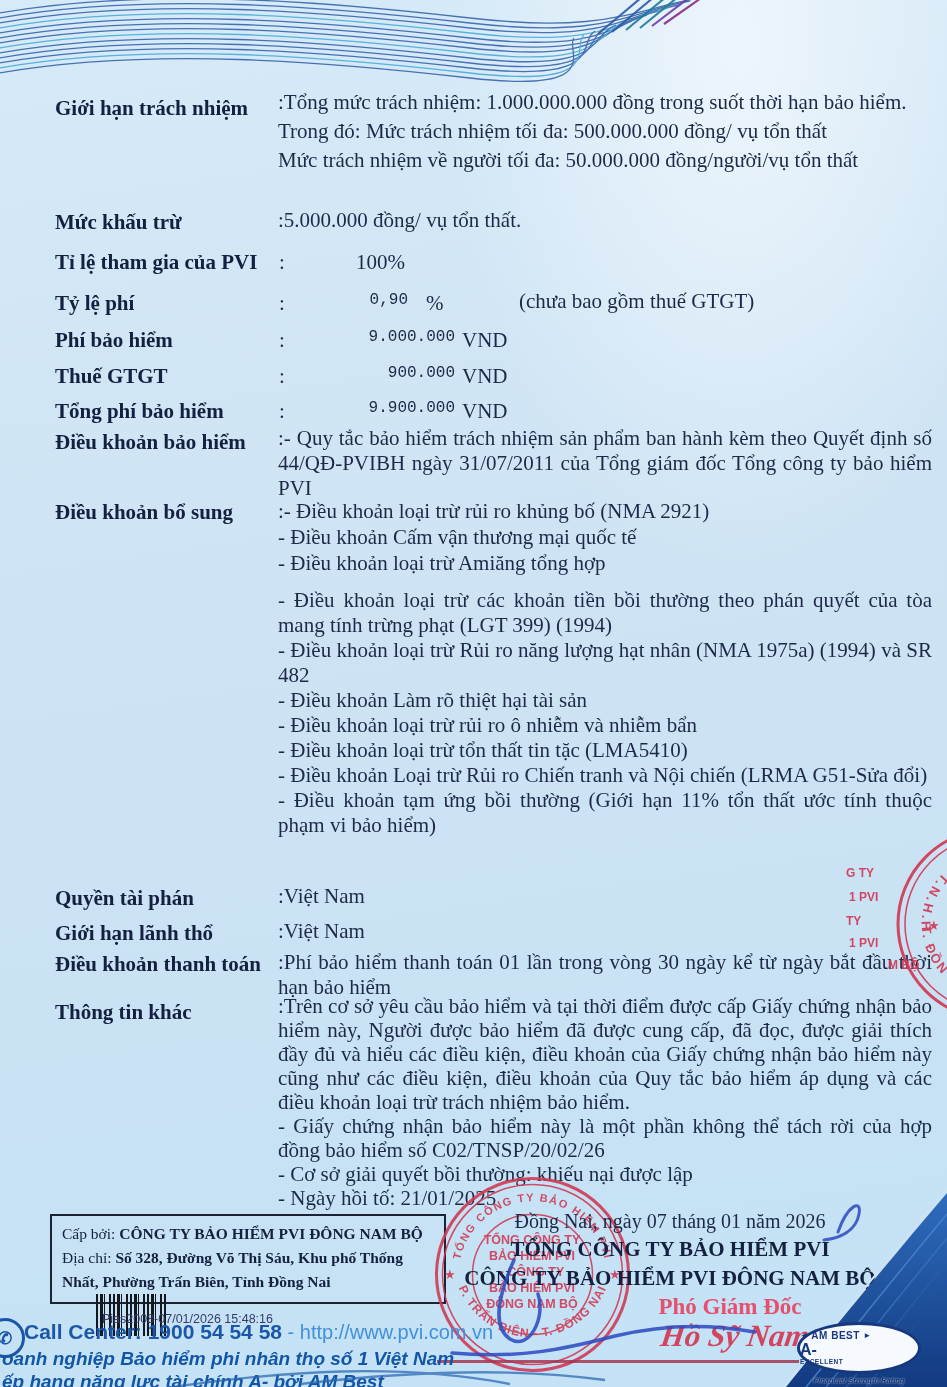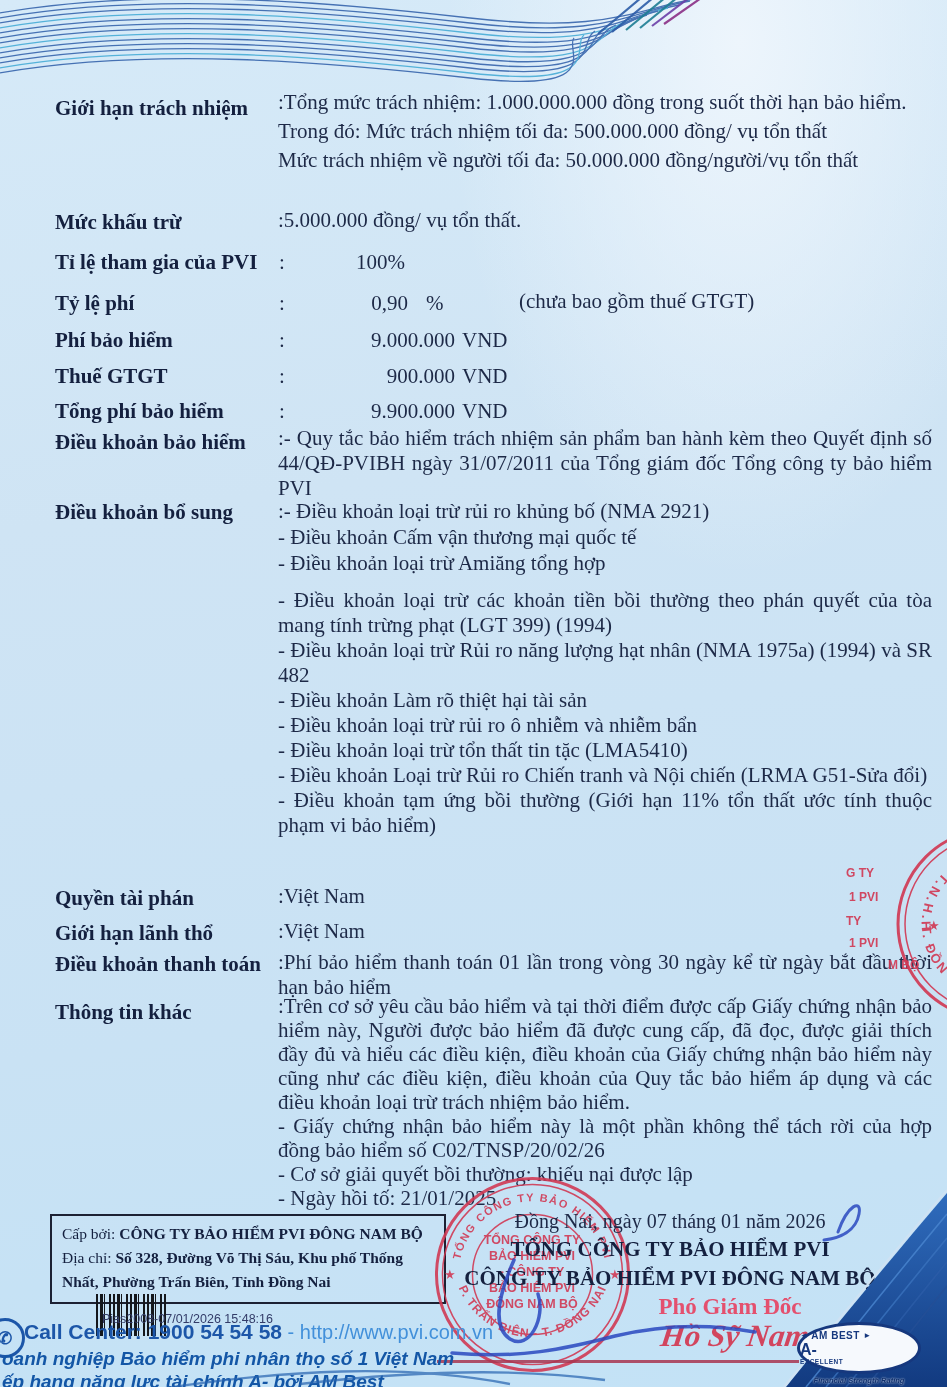--- a/index.html
+++ b/index.html
@@ -9,21 +9,21 @@
     background:
       radial-gradient(ellipse at 78% 3%, #edf5fc 0%, rgba(237,245,252,0) 28%),
       linear-gradient(172deg,#d6eaf8 0%,#cfe4f4 35%,#c9e2f4 70%,#c3e2f6 100%);
   }
   .abs{position:absolute;}
   .lbl{position:absolute;left:55px;font-weight:bold;font-size:21px;color:#14203f;white-space:nowrap;z-index:2;}
   .valblock{position:absolute;left:278px;width:654px;font-size:21px;z-index:2;}
   .just{text-align:justify;}
   .nowrap{white-space:nowrap;}
   .colon{position:absolute;left:279px;font-size:21px;z-index:2;}
-  .num{position:absolute;text-align:right;font-size:21px;z-index:2;}
+  .num{position:absolute;text-align:right;font-size:16px;z-index:2;font-family:Liberation Mono, monospace;}
   .unit{position:absolute;font-size:21px;z-index:2;}
   .note{position:absolute;font-size:21px;z-index:2;white-space:nowrap;}
   .issuerbox{
     position:absolute;left:50px;top:1214px;width:372px;
     border:2px solid #1c2133;padding:6px 10px 8px 10px;
     font-size:15.5px;line-height:24px;color:#14203f;z-index:3;background:rgba(255,255,255,0.03);
   }
   .issuerbox b{font-weight:bold;}
   .signblock{position:absolute;left:440px;top:1210px;width:460px;text-align:center;z-index:4;}
   .signdate{font-size:20px;color:#1d2947;}

